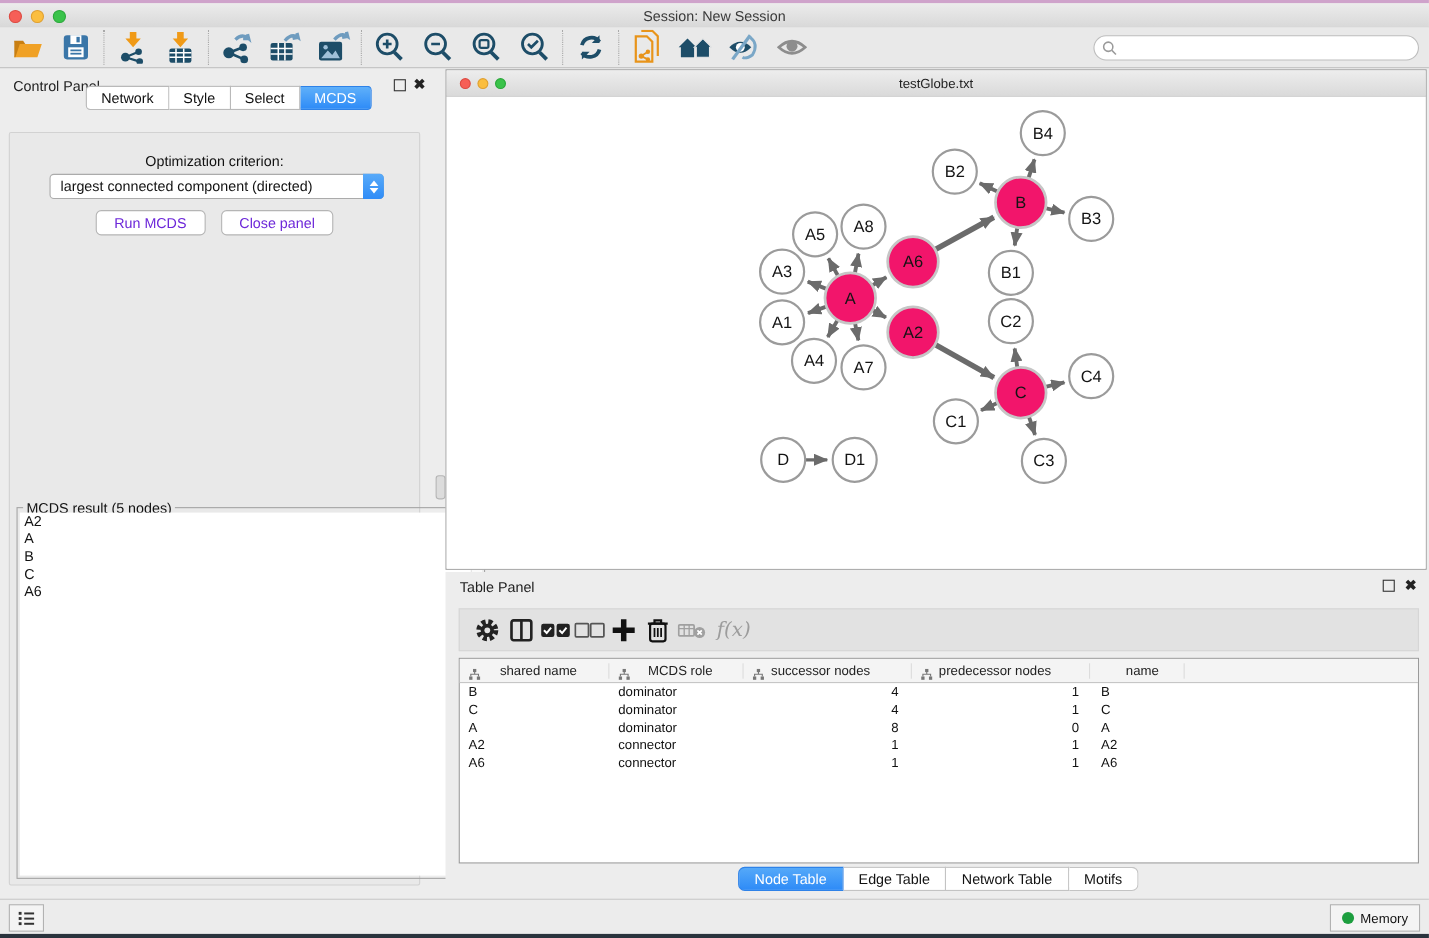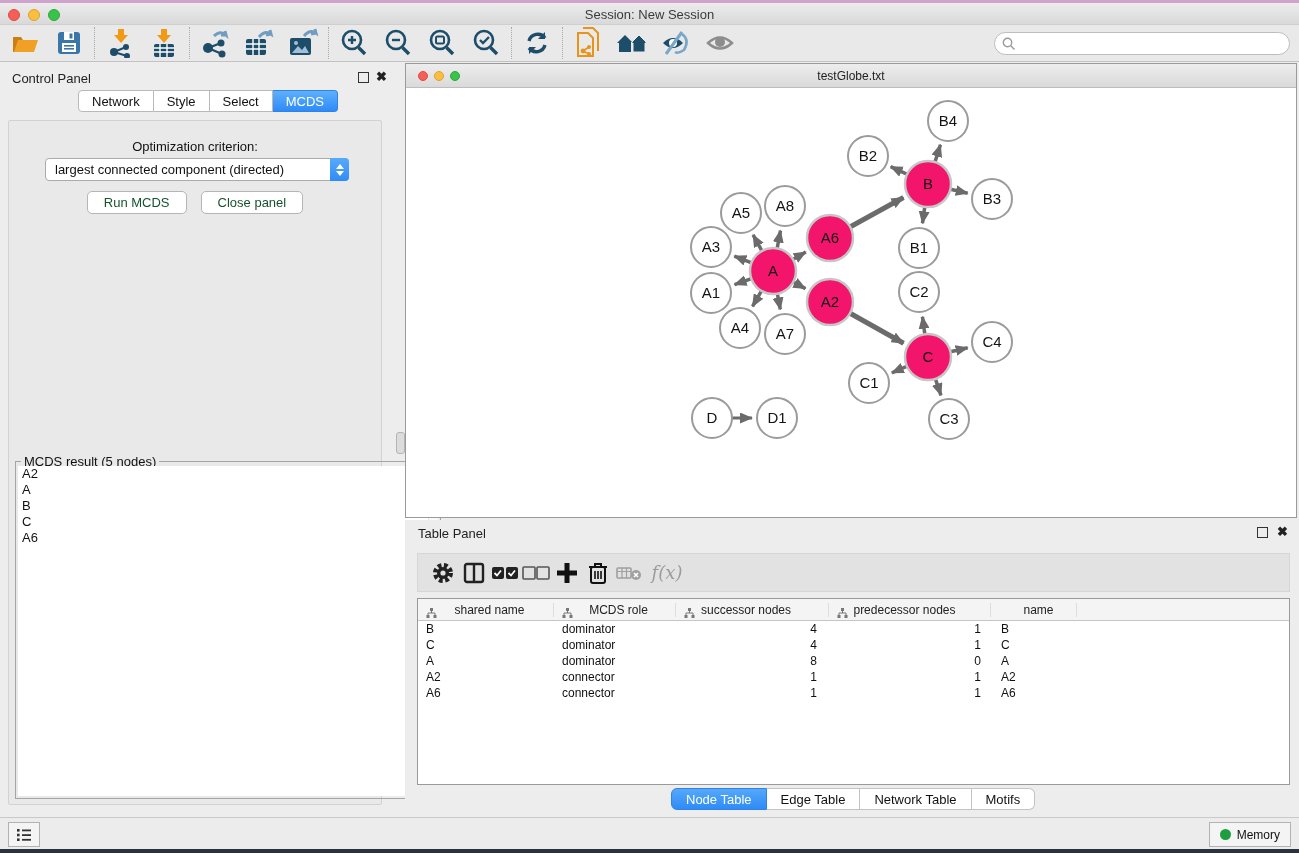--- a/index.html
+++ b/index.html
@@ -25,39 +25,39 @@
   .search-wrap { position:absolute; right:9px; top:7px; width:296px; height:23px; background:#fff;
                  border:1px solid #bdbdbd; border-radius:12px; display:flex; align-items:center; padding-left:6px; }
   .search-wrap input { border:none; outline:none; flex:1; font-size:12px; background:transparent; height:18px; font-family:"Liberation Sans",sans-serif; }
 
   
   .control-panel { position:absolute; left:0; top:63px; width:390px; height:754px; background:#ededed; }
   .cp-header { position:absolute; left:0; top:0; width:100%; height:28px; }
   .cp-title { position:absolute; left:12px; top:8px; font-size:13px; color:#222; }
   .panel-float { position:absolute; width:11px; height:11px; border:1.5px solid #333; top:9px; cursor:pointer; }
   .panel-close { position:absolute; top:6px; font-size:13px; font-weight:bold; color:#222; cursor:pointer; }
-  .cp-tabs { position:absolute; left:78px; top:27px; display:flex; }
+  .cp-tabs { position:absolute; left:78px; top:15px; display:flex; }
   .cp-tab { height:22px; padding:0 13px; background:#fff; border:1px solid #b9b9b9; border-left:none;
             font-size:13px; color:#111; display:flex; align-items:center; cursor:pointer; }
   .cp-tab:first-child { border-left:1px solid #b9b9b9; border-radius:4px 0 0 4px; }
   .cp-tab:last-child { border-radius:0 4px 4px 0; }
   .cp-tab.active { background:linear-gradient(#5fb0fa,#2e8bf7); border-color:#2e82e8; color:#fff; }
   .cp-content { position:absolute; left:8px; top:57px; width:374px; height:685px; background:#e9e9e9;
                 border:1px solid #d2d2d2; border-radius:2px; }
   .opt-label { position:absolute; left:0; right:0; top:18px; text-align:center; font-size:13px; color:#111; }
   .criterion-select { position:absolute; left:36px; top:37px; width:304px; height:23px; background:#fff;
                       border:1px solid #ababab; border-radius:4px; display:flex; align-items:center; cursor:pointer; }
   .criterion-select .sel-text { flex:1; font-size:13px; color:#111; padding-left:9px; white-space:nowrap; }
   .sel-stepper { width:19px; height:23px; margin-right:-1px; background:linear-gradient(#58aaf9,#2f8cf7);
                  border-radius:0 4px 4px 0; display:flex; flex-direction:column; align-items:center; justify-content:center; gap:2px; }
   .chev-up { width:0; height:0; border-left:4px solid transparent; border-right:4px solid transparent; border-bottom:5px solid #fff; }
   .chev-dn { width:0; height:0; border-left:4px solid transparent; border-right:4px solid transparent; border-top:5px solid #fff; }
   .cp-buttons { position:absolute; left:0; right:0; top:70px; display:flex; justify-content:center; gap:14px; }
   .std-btn { height:23px; padding:0 16px; background:#fff; border:1px solid #b5b5b5; border-radius:5px;
-             font-size:13px; color:#14532d; display:flex; align-items:center; cursor:pointer; }
+             font-size:13px; color:#6d28d9; display:flex; align-items:center; cursor:pointer; }
   .result-box { position:absolute; left:6px; top:340px; width:426px; height:338px; border:1px solid #a5a5a5; }
   .result-legend { position:absolute; left:5px; top:-8px; background:#e9e9e9; padding:0 3px; font-size:13px; color:#111; }
   .result-scroll { position:absolute; right:2px; top:4px; width:10px; bottom:2px; background:#fafafa; border-left:1px solid #e4e4e4; }
   .result-item { font-size:13px; color:#111; line-height:16px; padding-left:4px; cursor:pointer; }
   .result-list-bg { position:absolute; left:2px; top:4px; right:2px; bottom:2px; background:#fff; }
 
   
   .net-window { position:absolute; left:405px; top:63px; width:892px; height:455px; background:#fff;
                 border:1px solid #9a9a9a; }
   .net-titlebar { position:absolute; left:0; top:0; width:100%; height:24px; background:linear-gradient(#ededed,#dadada);

